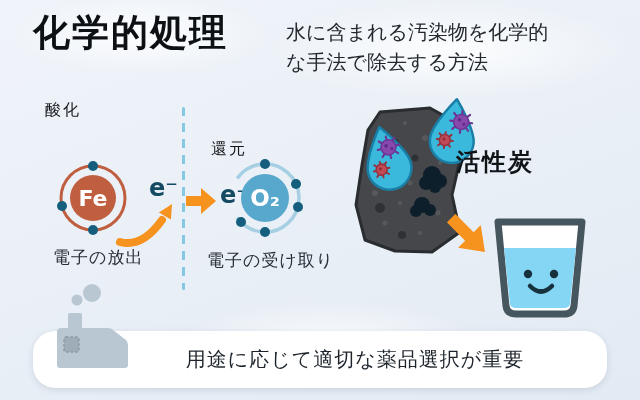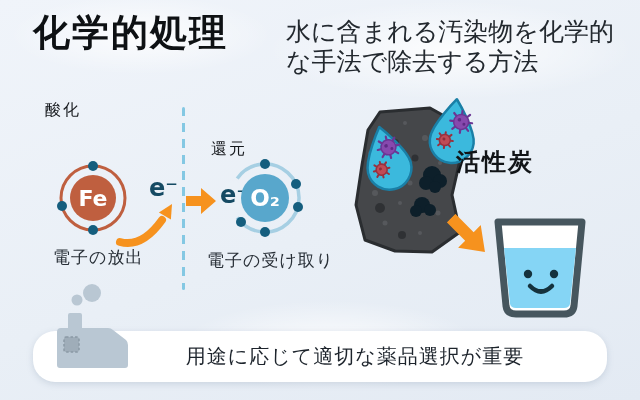--- a/index.html
+++ b/index.html
@@ -6,35 +6,35 @@
   body{
     width:640px;height:400px;overflow:hidden;
     font-family:"DejaVu Sans","Liberation Sans",sans-serif;
     background:linear-gradient(160deg,#f0f4fa 0%,#e9eff6 55%,#e3eaf3 100%);
     position:relative;
   }
   .abs{position:absolute;}
   .cloud{position:absolute;border-radius:50%;
     background:radial-gradient(ellipse at center,rgba(255,255,255,.85) 0%,rgba(255,255,255,0) 70%);}
   .title{left:33px;top:8px;font-size:37px;font-weight:800;color:#0e1114;letter-spacing:2px;}
-  .subtitle{left:286px;top:17px;width:344px;font-size:25px;line-height:30px;color:#23292f;}
+  .subtitle{left:286px;top:17px;width:344px;font-size:20px;line-height:30px;color:#23292f;}
   .sec-label{font-size:16px;font-weight:400;color:#15181c;letter-spacing:2px;}
   .ox-label{left:45px;top:100px;}
   .red-label{left:211px;top:100px;margin-top:39px;}
   .e-label{font-size:24px;font-weight:800;color:#154a63;}
   .ox-e{left:149px;top:174px;}
   .red-e{left:217px;top:181px;background:radial-gradient(circle,#ebf1f7 55%,rgba(235,241,247,0) 75%);padding:0 3px;border-radius:50%;}
   .caption{font-size:17px;font-weight:400;color:#272e36;letter-spacing:1px;}
   .ox-caption{left:53px;top:246px;}
   .red-caption{left:207px;top:249px;}
   .divider{left:182px;top:107px;width:3px;height:183px;border-radius:2px;
     background:repeating-linear-gradient(to bottom,#84c8e3 0 9px,rgba(0,0,0,0) 9px 16px);}
   .carbon-label{left:456px;top:146px;font-size:24px;font-weight:800;color:#111417;letter-spacing:2px;}
   .diag-arrow{left:444px;top:219px;transform:rotate(45deg);}
-  .pill{left:33px;top:331px;width:574px;height:51px;border-radius:22px;background:#ffffff;
+  .pill{left:33px;top:331px;width:574px;height:57px;border-radius:22px;background:#ffffff;
     box-shadow:0 2px 6px rgba(120,140,165,.25);display:flex;align-items:center;justify-content:center;}
   .pill-text{font-size:20px;color:#1d242c;letter-spacing:1px;padding-left:70px;}
   svg{display:block;}
   svg text{font-family:"DejaVu Sans","Liberation Sans",sans-serif;}
 </style>
 </head>
 <body>
 
 <div>
   <div class="cloud" style="left:8px;top:-5px;width:265px;height:80px;"></div>

